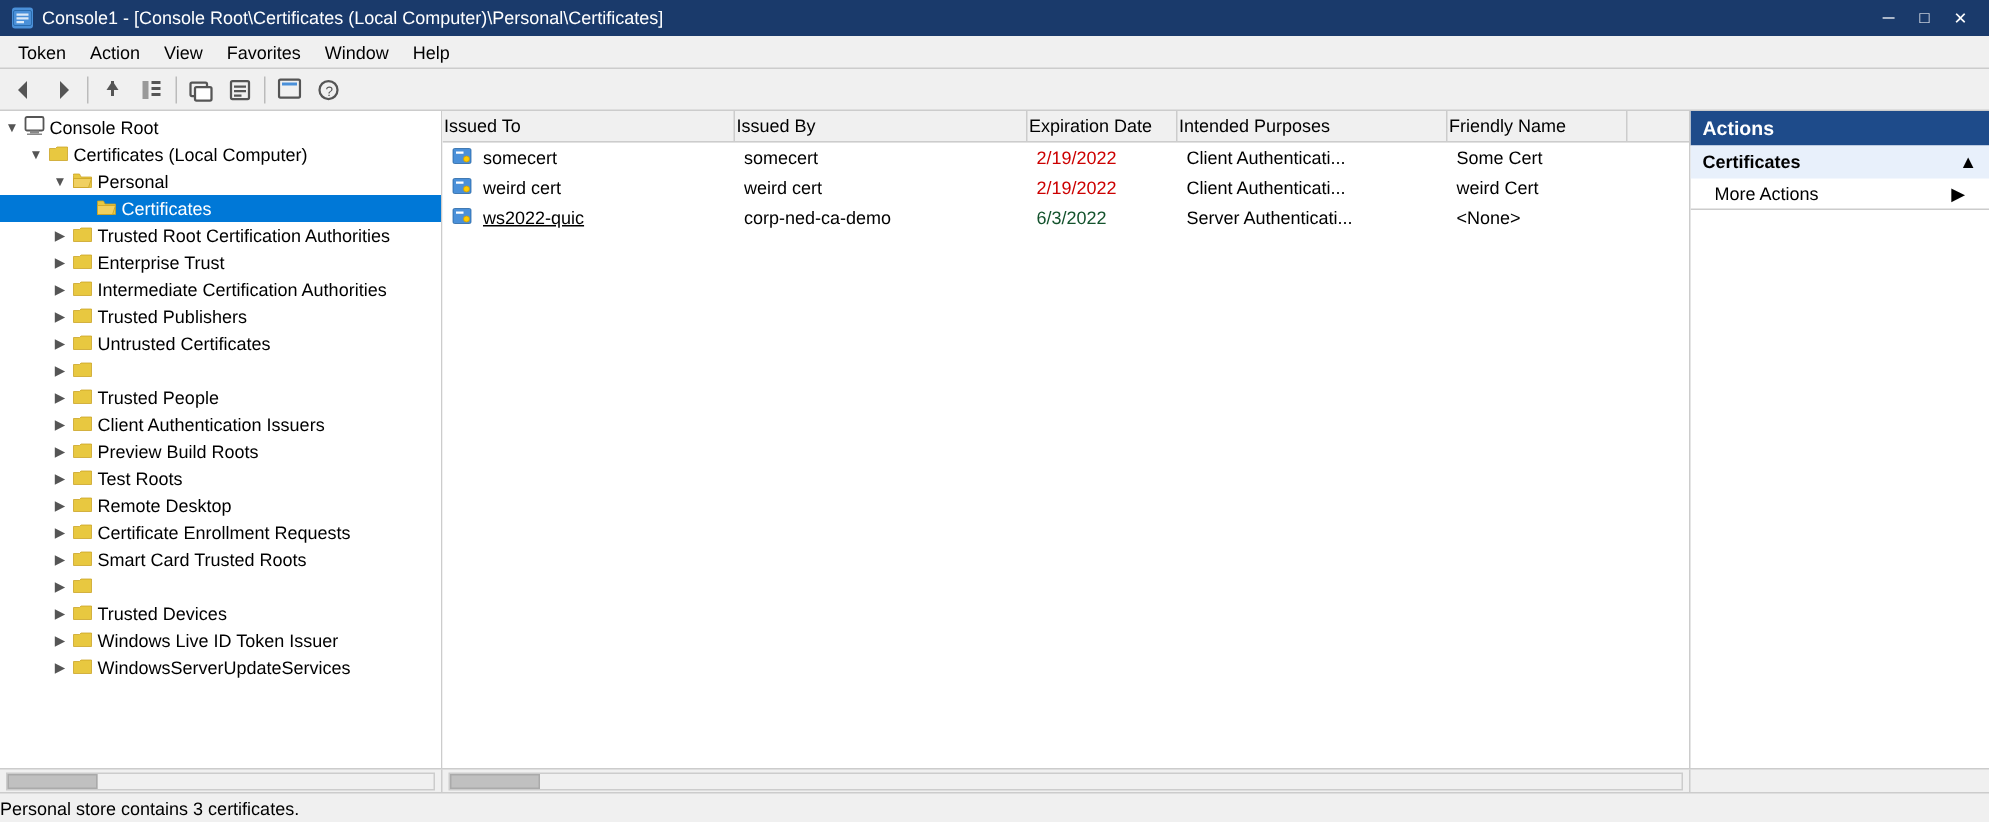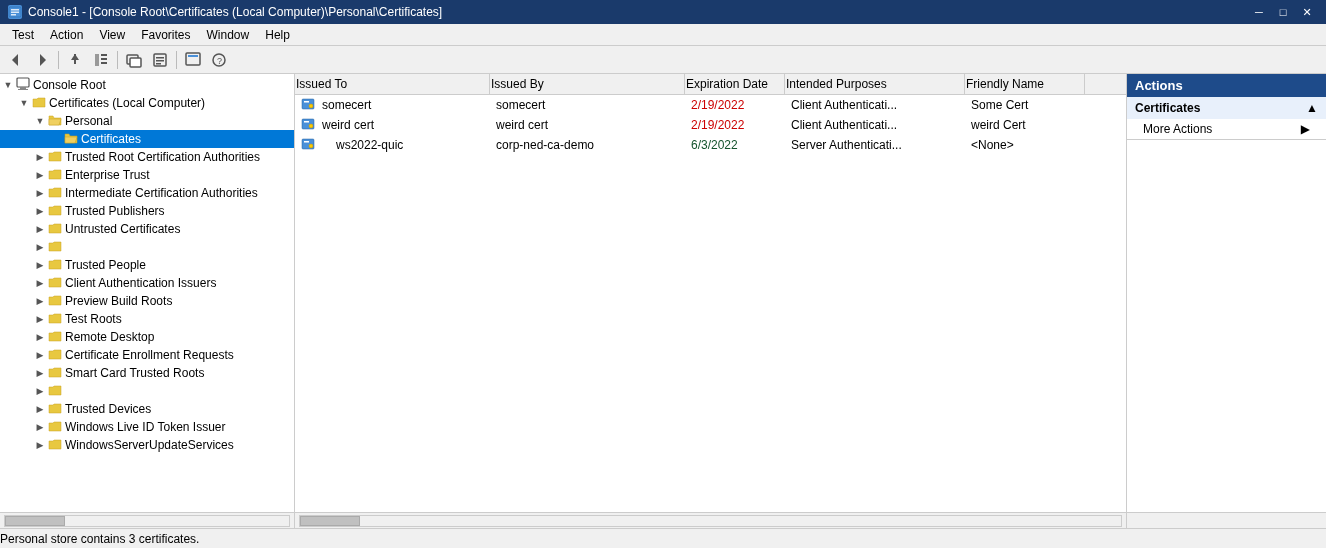--- a/index.html
+++ b/index.html
@@ -306,21 +306,21 @@
     <span id="title-text">Console1 - [Console Root\Certificates (Local Computer)\Personal\Certificates]</span>
   </div>
   <div id="title-bar-controls">
     <button class="title-btn">─</button>
     <button class="title-btn">□</button>
     <button class="title-btn" id="close-btn">✕</button>
   </div>
 </div>
 
 <div id="menu-bar">
-  <span class="menu-item">Test</span>
+  <span class="menu-item">Token</span>
   <span class="menu-item">Action</span>
   <span class="menu-item">View</span>
   <span class="menu-item">Favorites</span>
   <span class="menu-item">Window</span>
   <span class="menu-item">Help</span>
 </div>
 
 <div id="toolbar">
   <button class="toolbar-btn">
     <svg width="16" height="16" viewBox="0 0 16 16">
@@ -570,21 +570,21 @@
           <div class="list-cell intended" style="width: 180px;">Client Authenticati...</div>
           <div class="list-cell friendly" style="width: 120px;">weird Cert</div>
         </div>
         <div class="list-row">
           <div class="list-cell issued-to" style="width: 195px;">
             <span style="flex-shrink:0;"><svg width="14" height="14" viewBox="0 0 14 14">
                 <rect x="1" y="2" width="12" height="10" rx="1" fill="#4a90d9" stroke="#2060a0" stroke-width="0.5"></rect>
                 <rect x="3" y="4" width="5" height="1.5" fill="white"></rect>
                 <circle cx="10" cy="9" r="2" fill="#ffcc00" stroke="#cc9900" stroke-width="0.5"></circle>
               </svg></span>
-            <span style="margin-left:17px;">ws2022-quic</span>
+            <span style="margin-left:3px;text-decoration:underline;">ws2022-quic</span>
           </div>
           <div class="list-cell issued-by" style="width: 195px;">corp-ned-ca-demo</div>
           <div class="list-cell exp-date" style="width: 100px; color: #14532d;">6/3/2022</div>
           <div class="list-cell intended" style="width: 180px;">Server Authenticati...</div>
           <div class="list-cell friendly" style="width: 120px;">&lt;None&gt;</div>
         </div>
       </div>
   </div>
 
   <div id="actions-panel">

